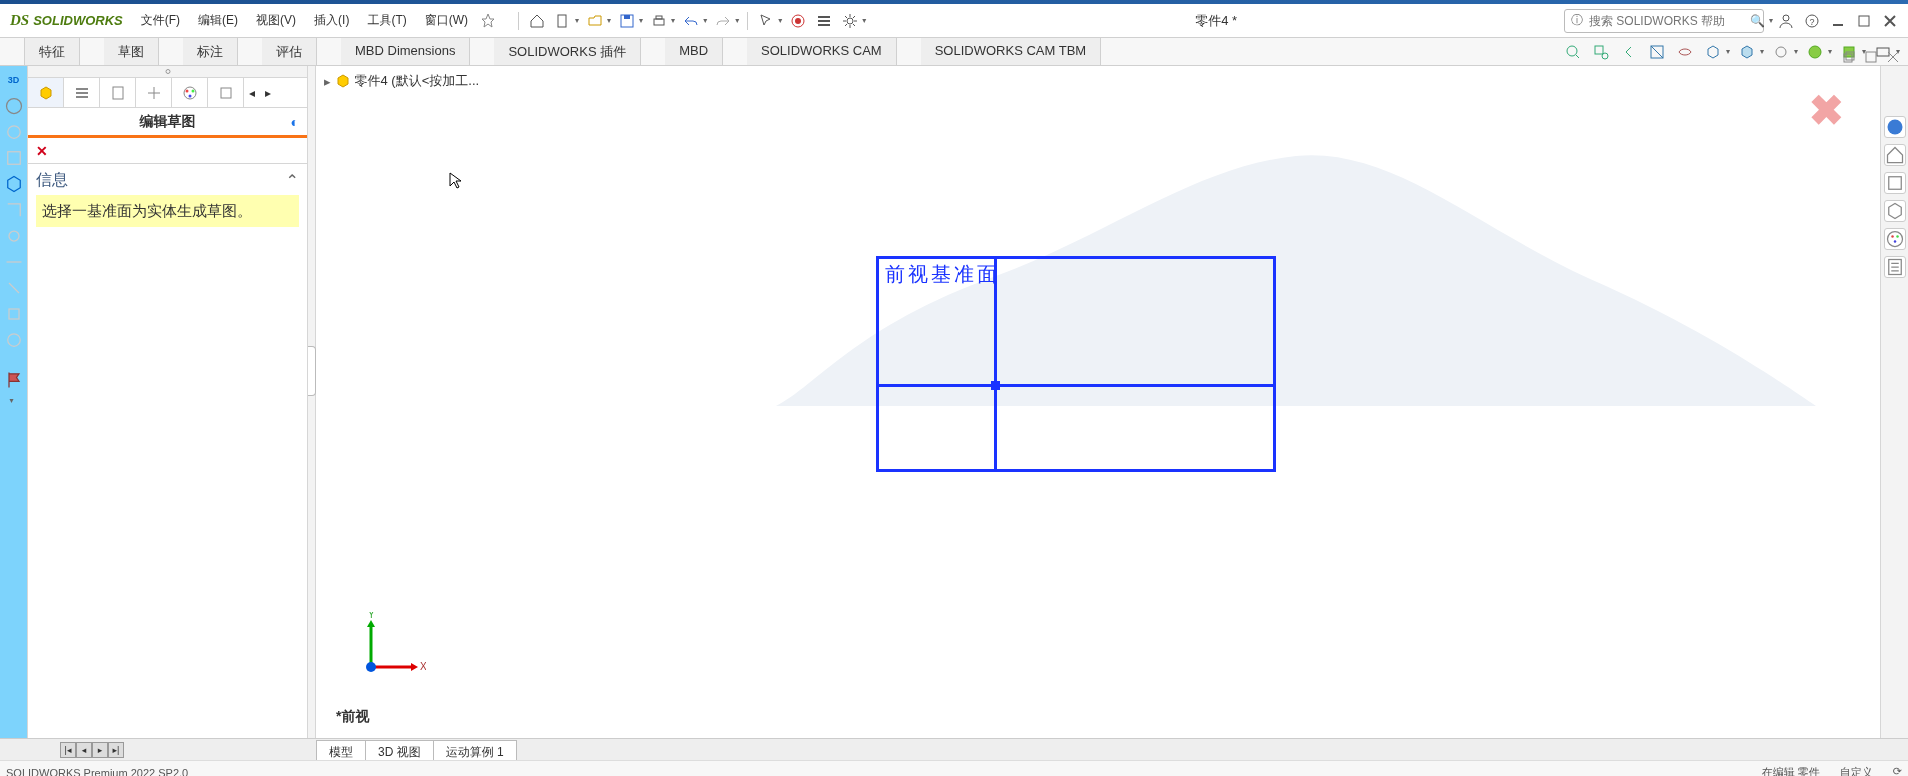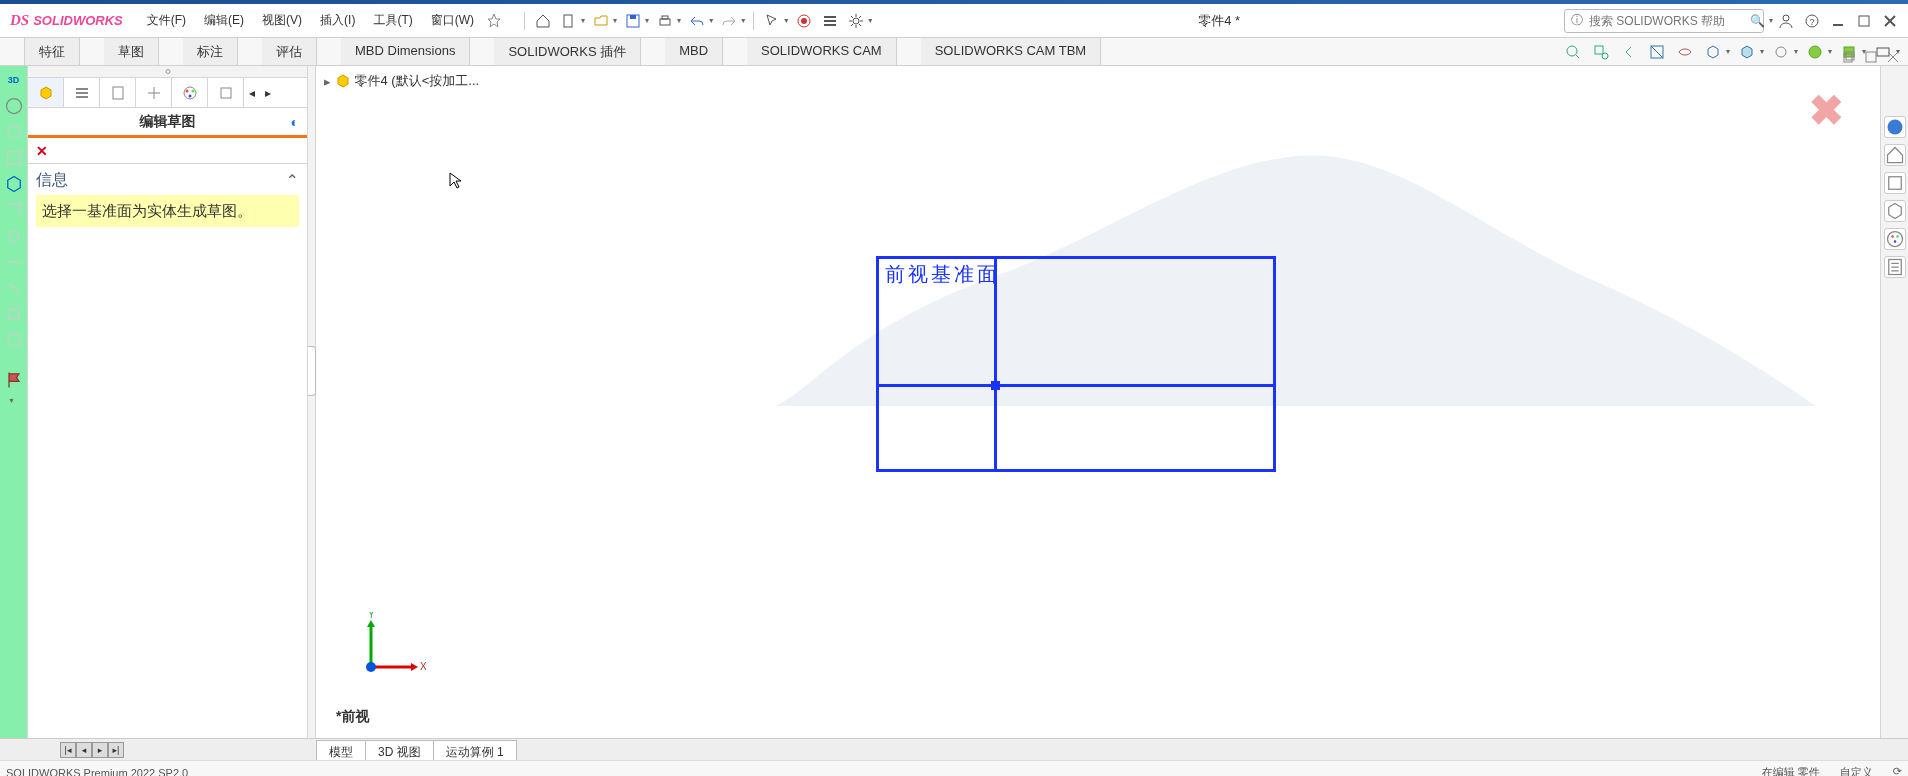--- a/index.html
+++ b/index.html
@@ -1,38 +1,38 @@
 <!DOCTYPE html>
 <html><head>
 <meta charset="utf-8">
 <style>
   * { box-sizing: border-box; margin: 0; padding: 0; font-family: "Microsoft YaHei", Arial, sans-serif; }
   body { width: 1908px; height: 776px; overflow: hidden; background: #fff; font-size: 12px; color: #333; }
   .topstrip { height: 4px; background: linear-gradient(to right,#1b4f8f,#2b6ab1); }
   .titlebar { display:flex; align-items:center; height:34px; border-bottom:1px solid #d0d0d0; background:#fff; }
-  .logo { display:flex; align-items:center; gap:4px; padding:0 10px; color:#ec4899; font-weight:bold; font-style:italic; font-size:13px; white-space:nowrap;}
+  .logo { display:flex; align-items:center; gap:4px; padding:0 10px; color:#4d7c0f; font-weight:bold; font-style:italic; font-size:13px; white-space:nowrap;}
   .logo .ds { font-family:Georgia,serif; font-size:15px; }
-  .menus { display:flex; gap:2px; margin-left:6px; }
+  .menus { display:flex; gap:2px; }
   .menus .m { padding:4px 8px; cursor:pointer; }
   .tb-icons { display:flex; align-items:center; gap:2px; margin-left:14px; }
   .ico { width:24px; height:24px; display:flex; align-items:center; justify-content:center; border-radius:2px; cursor:pointer; position:relative;}
   .ico svg { width:16px; height:16px; }
   .drop { font-size:8px; color:#666; margin-left:-2px; margin-right:2px;}
   .title-center { flex:1; text-align:center; font-size:13px; }
   .search { display:flex; align-items:center; border:1px solid #bbb; border-radius:3px; height:24px; width:200px; padding:0 6px; color:#777; gap:6px;}
   .search input { border:none; outline:none; flex:1; font-size:12px; background:transparent;}
   .winbtns { display:flex; gap:2px; margin:0 6px 0 10px;}
   .ribbon { display:flex; height:28px; border-bottom:1px solid #d0d0d0; background:#f7f7f7; align-items:stretch;}
   .tab { padding:5px 14px; border-right:1px solid #d0d0d0; background:#eee; cursor:pointer; font-size:13px;margin-left:24px;}
   .tab:first-child{ border-left:1px solid #d0d0d0;}
   .ribbon-tools { margin-left:auto; display:flex; align-items:center; gap:2px; padding-right:6px;}
   .ribbon-tools .ico { width:26px; height:26px;}
   .wincorner { position:absolute; right:6px; top:76px; display:flex; gap:4px;}
   .main { display:flex; height:calc(100% - 4px - 34px - 28px - 22px - 16px); position:relative;}
-  .leftbar { width:28px; background:#86efac; border-right:1px solid #d6d6d6; display:flex; flex-direction:column; align-items:center; padding-top:4px; gap:6px;}
+  .leftbar { width:28px; background:#7dd3fc; border-right:1px solid #d6d6d6; display:flex; flex-direction:column; align-items:center; padding-top:4px; gap:6px;}
   .leftbar .lico { width:20px; height:20px; display:flex; align-items:center; justify-content:center; cursor:pointer; border-radius:2px;}
   .panel { width:280px; border-right:1px solid #d6d6d6; display:flex; flex-direction:column; background:#fff;}
   .panel-top { height:12px; border-bottom:1px solid #d6d6d6; background:#f3f3f3; position:relative;}
   .panel-top .dot{ position:absolute; left:50%; top:3px; width:5px; height:5px; border:1px solid #999; border-radius:50%; transform:translateX(-50%);}
   .panel-tabs { display:flex; border-bottom:1px solid #d6d6d6; height:30px; align-items:stretch;}
   .panel-tabs .pt { flex:0 0 36px; display:flex; align-items:center; justify-content:center; border-right:1px solid #d6d6d6; cursor:pointer;}
   .panel-tabs .pt.active{ background:#eef3fb;}
   .panel-tabs .pt svg{width:16px;height:16px;}
   .panel-tabs .arrow{ flex:0 0 16px; display:flex;align-items:center;justify-content:center;cursor:pointer;}
   .panel-title { display:flex; align-items:center; justify-content:center; height:30px; font-weight:bold; font-size:14px; position:relative; border-bottom:3px solid #f97316;}

